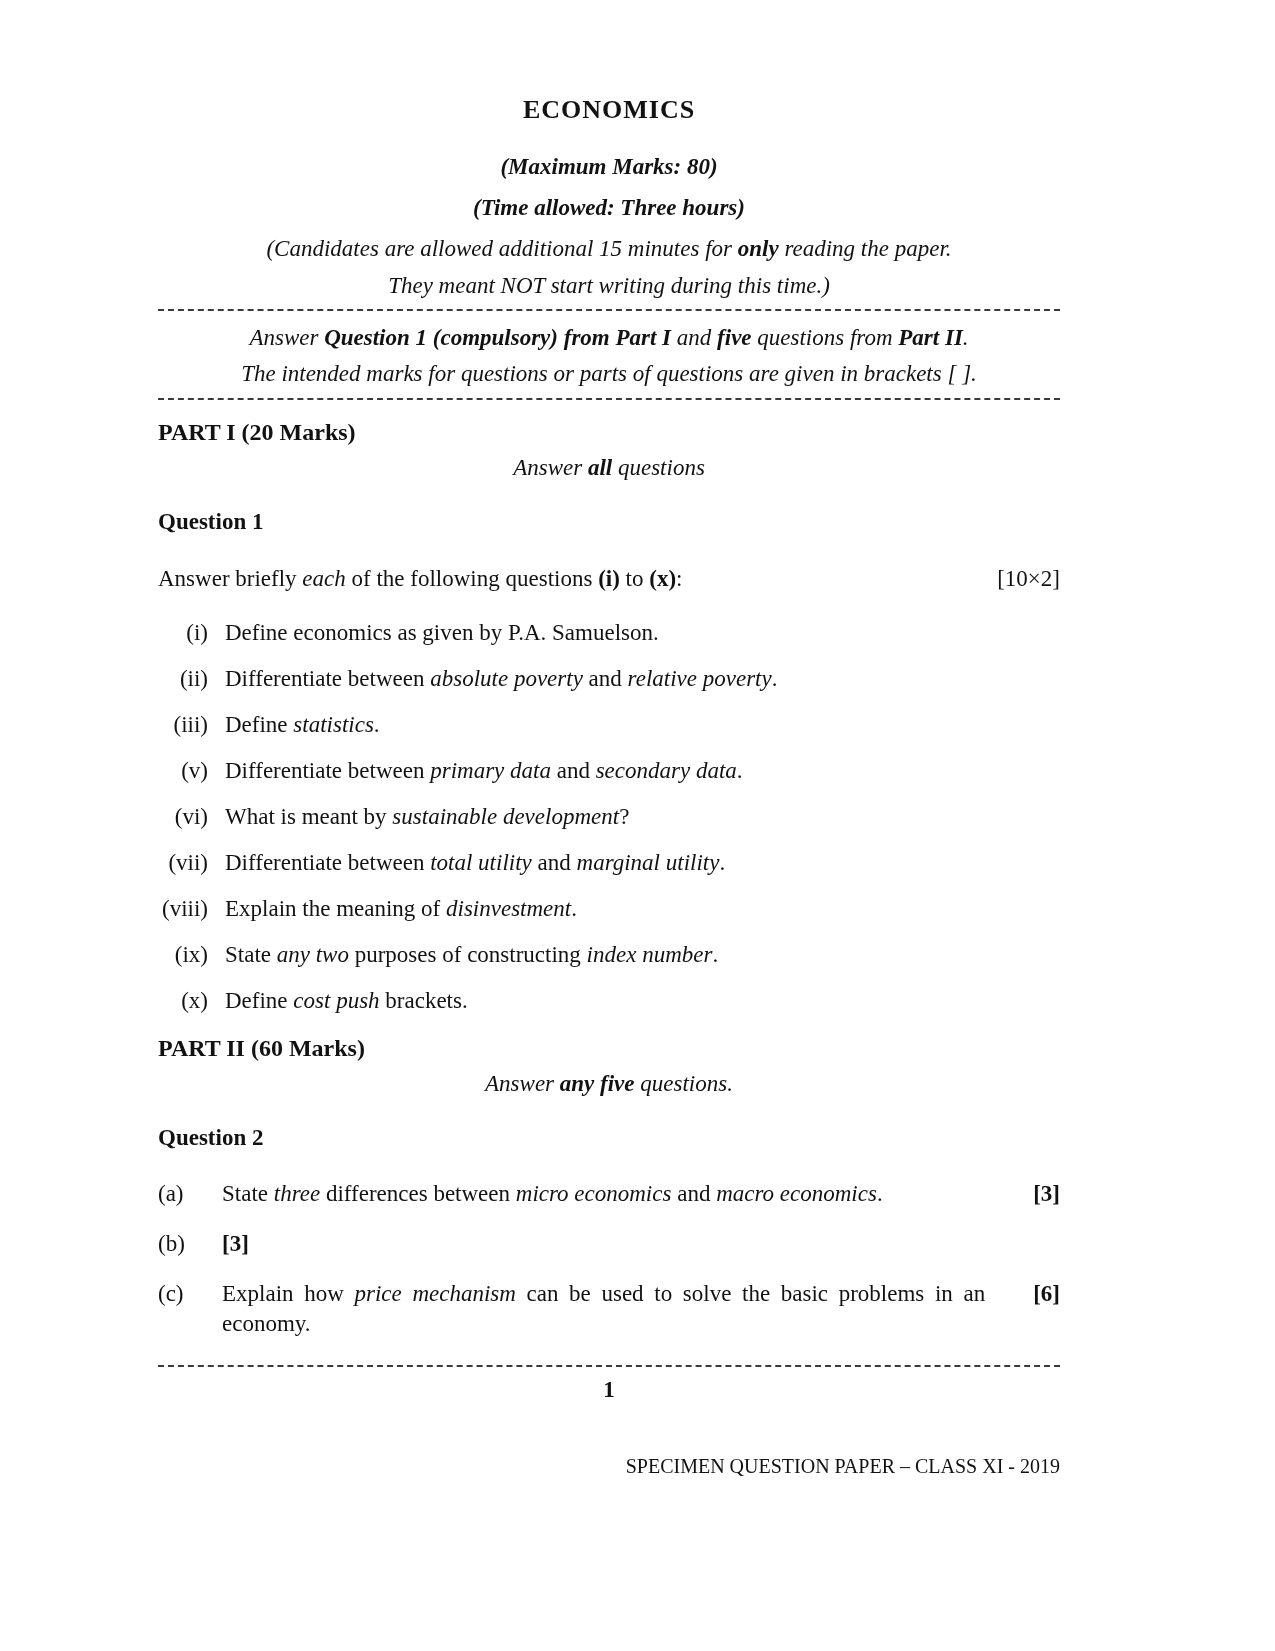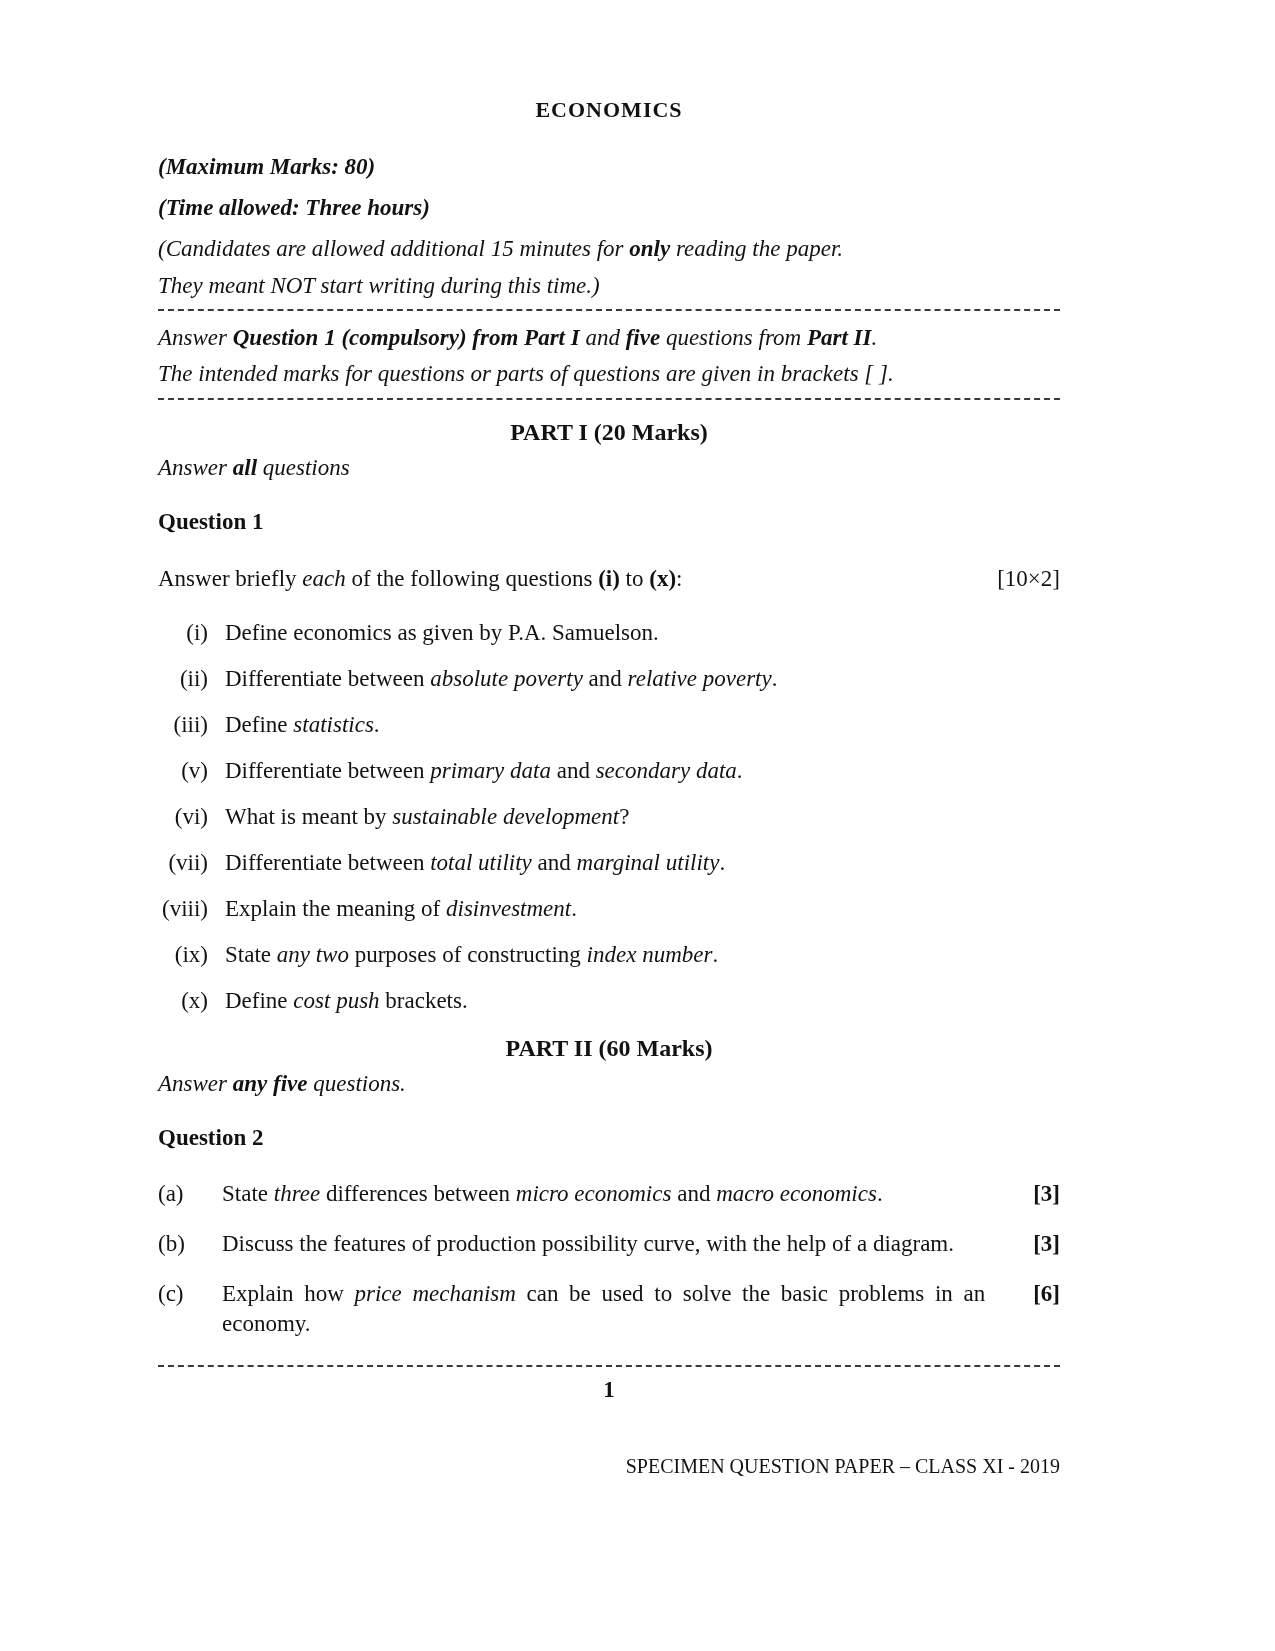--- a/index.html
+++ b/index.html
@@ -15,49 +15,48 @@
   }
   .page {
     box-sizing: border-box;
     width: 1275px;
     min-height: 1651px;
     padding: 92px 215px 60px 158px;
     background: #ffffff;
     position: relative;
   }
   p { margin: 0; }
-  .center { text-align: left; }
+  .center { text-align: center; }
   .i  { font-style: italic; }
   .bi { font-weight: bold; font-style: italic; }
 
   .seg-i  { font-style: italic; }
   .seg-b  { font-weight: bold; }
   .seg-bi { font-weight: bold; font-style: italic; }
 
   .title {
     margin: 0 0 24px 0;
     text-align: center;
-    font-size: 22px;
+    font-size: 26px;
     font-weight: bold;
     letter-spacing: 1px;
     line-height: 36px;
   }
   .subtitle { line-height: 30px; margin-bottom: 11px; }
   .note-line { line-height: 30px; margin-bottom: 7px; }
   .divider {
     border: 0;
     border-top: 2px dashed #3a3a3a;
     margin: 8px 0 10px 0;
     height: 0;
   }
   .instr-line { line-height: 33px; margin-bottom: 3px; }
 
   .part-heading {
     margin: 16px 0 5px 0;
-    text-align: center;
     font-size: 24px;
     font-weight: bold;
     line-height: 32px;
   }
   .part-subheading { line-height: 30px; margin-bottom: 24px; }
 
   .q-heading {
     margin: 18px 0 26px 0;
     font-size: 23px;
     font-weight: bold;
@@ -187,21 +186,20 @@
 
   <h3 class="q-heading">Question 2</h3>
 
   <div class="q2-item">
     <span class="q2-label">(a)</span>
     <p class="q2-text"><span>State </span><span class="seg-i">three</span><span> differences between </span><span class="seg-i">micro economics</span><span> and </span><span class="seg-i">macro economics</span><span>.</span></p>
     <span class="q2-marks">[3]</span>
   </div>
   <div class="q2-item">
     <span class="q2-label">(b)</span>
-    <p class="q2-text"><span>Discuss the features of production possibility curve, with the help of a diagram.</span></p>
     <span class="q2-marks">[3]</span>
   </div>
   <div class="q2-item">
     <span class="q2-label">(c)</span>
     <p class="q2-text justify"><span>Explain how </span><span class="seg-i">price mechanism</span><span> can be used to solve the basic problems in an economy.</span></p>
     <span class="q2-marks">[6]</span>
   </div>
 
   <div class="divider bottom-divider"></div>
 

